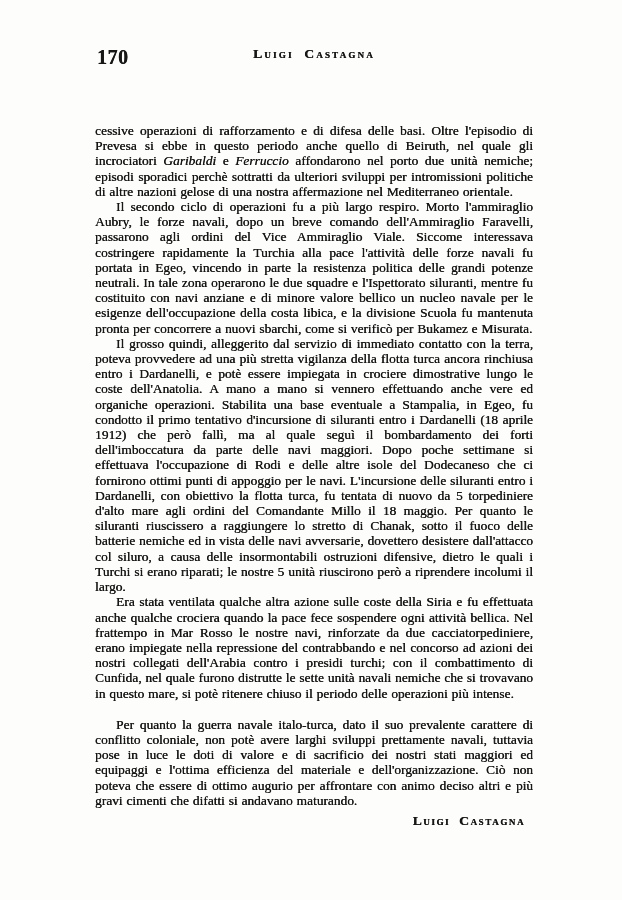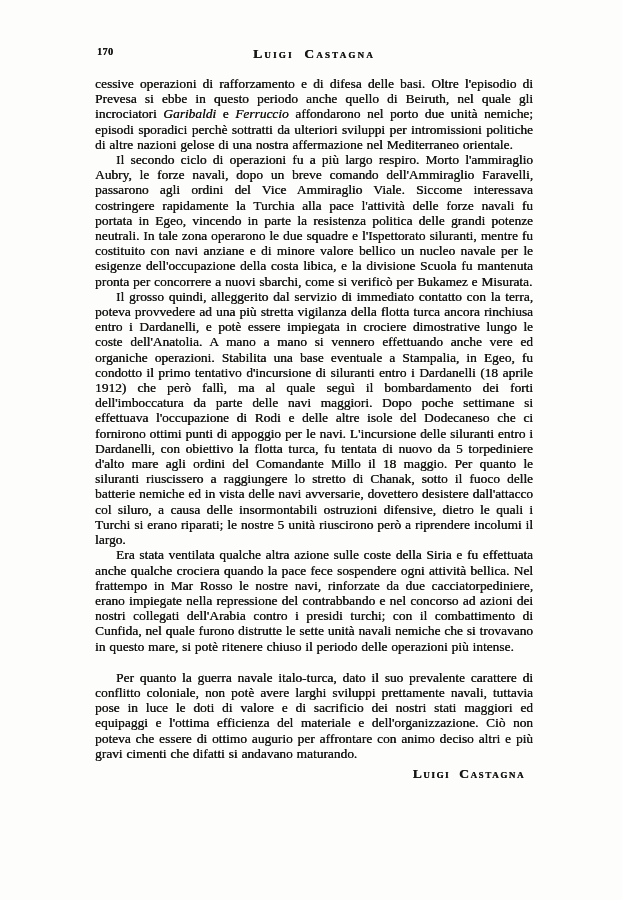--- a/index.html
+++ b/index.html
@@ -24,21 +24,21 @@
     position: absolute;
     top: 46px;
     left: 95px;
     width: 438px;
     height: 20px;
   }
   .page-number {
     position: absolute;
     left: 2px;
     top: 0;
-    font-size: 10px;
+    font-size: 20px;
     font-weight: bold;
     letter-spacing: 0.5px;
     text-shadow: 0.3px 0 0 currentColor;
   }
   .running-title {
     display: block;
     text-align: center;
     font-variant: small-caps;
     font-weight: bold;
     font-size: 13.5px;
@@ -56,20 +56,21 @@
     line-height: 15.2px;
     text-shadow: 0.3px 0 0 currentColor;
     word-spacing: 0.5px;
   }
   .para {
     margin: 0;
     text-indent: 21px;
   }
   .para.no-indent {
     text-indent: 0;
+    margin-top: 47px;
   }
   .para.spaced {
     margin-top: 16px;
   }
   .ship {
     font-style: italic;
   }
   .signature {
     margin-top: 5px;
     padding-right: 8px;

